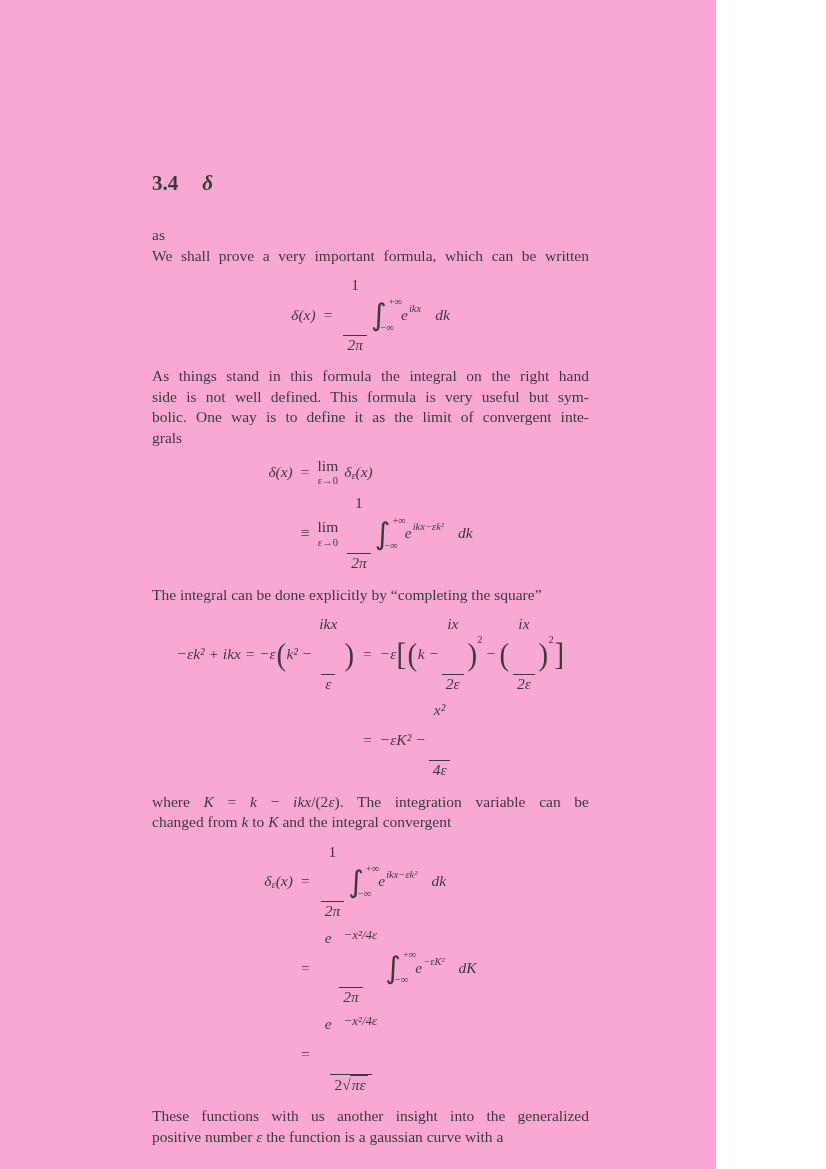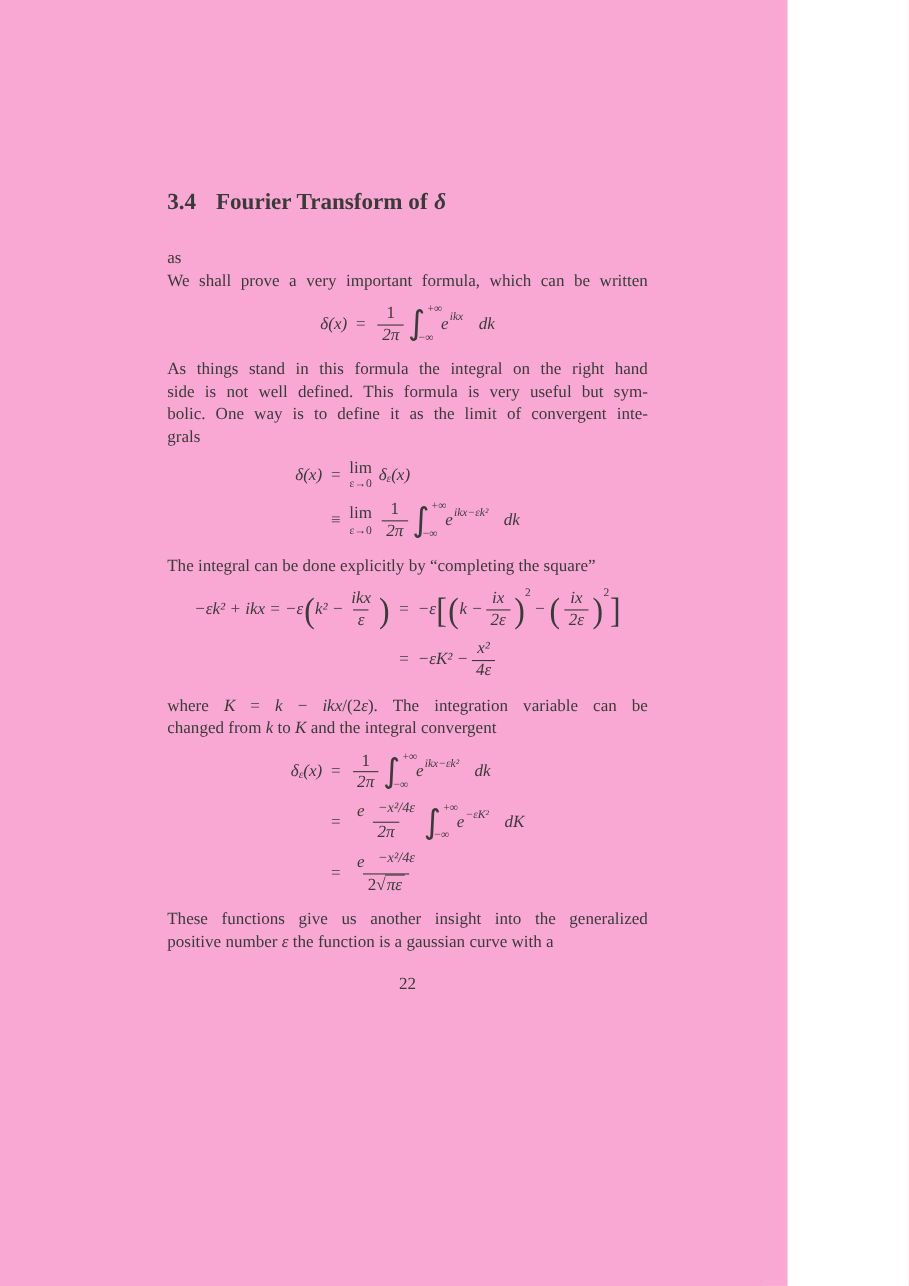--- a/index.html
+++ b/index.html
@@ -18,21 +18,21 @@
 
   
   .eqrow{display:flex;justify-content:center;align-items:center;margin:10px 0 12px;}
   .eqalign{display:grid;grid-template-columns:auto auto auto;justify-content:center;align-items:center;row-gap:8px;margin:10px 0 12px;}
   .lhscell{justify-self:end;display:inline-flex;align-items:center;}
   .relcell{justify-self:center;padding:0 8px;}
   .rhscell{justify-self:start;display:inline-flex;align-items:center;}
   .mi{font-style:italic;}
   .frac{display:inline-flex;flex-direction:column;align-items:center;margin:0 3px;text-align:center;vertical-align:middle;}
   .frac .num,.frac .den{padding:0 4px;line-height:1.2;display:inline-flex;align-items:baseline;justify-content:center;}
-  .frac .den{border-top:1px solid currentColor;}
+  .frac .den{border-top:1px solid currentColor;margin-top:40px;}
   .intwrap{display:inline-flex;align-items:center;margin:0 1px;}
   .int{font-family:"DejaVu Sans",sans-serif;font-size:30px;line-height:36px;font-style:normal;}
   .lims{display:inline-flex;flex-direction:column;justify-content:space-between;height:36px;font-size:10.5px;line-height:1;font-style:normal;}
   .lims .hi{position:relative;left:2px;}
   .lims .lo{position:relative;left:-6px;}
   .sup{font-size:10.5px;position:relative;top:-6px;font-style:italic;margin-left:1px;}
   .fsup{font-size:13px;position:relative;top:-4px;font-style:italic;margin-left:12px;}
   .sub{font-size:10.5px;position:relative;top:4px;font-style:italic;}
   .lim{display:inline-flex;flex-direction:column;align-items:center;line-height:1.05;margin-right:6px;font-style:normal;}
   .lim .lsub{font-size:10.5px;margin-top:1px;text-align:center;}
@@ -44,21 +44,20 @@
   .pagenum{margin-top:18px;text-align:center;}
 </style>
 </head>
 <body>
 
 <div class="page">
   <div class="content">
 
     <h2 class="heading">
       <span class="hnum">3.4</span>
-      <span class="htitle">Fourier Transform of</span>
       <span class="hsym">δ</span>
     </h2>
 
     <p class="para">
       <span class="jline last">as</span>
       <span class="jline">We shall prove a very important formula, which can be written</span>
     </p>
 
     <div class="eqrow">
       <span class="mi">δ(x)</span>
@@ -233,20 +232,20 @@
           </span>
           <span class="den">
             <span>2√</span>
             <span class="rad mi">πε</span>
           </span>
         </span>
       </div>
     </div>
 
     <p class="para">
-      <span class="jline">These functions give us another insight into the generalized</span>
+      <span class="jline">These functions with us another insight into the generalized</span>
       <span class="jline last"><span>positive number </span><span class="mi">ε</span><span> the function is a gaussian curve with a</span></span>
     </p>
 
     <div class="pagenum">22</div>
 
   </div>
 </div>
 
 </body></html>

